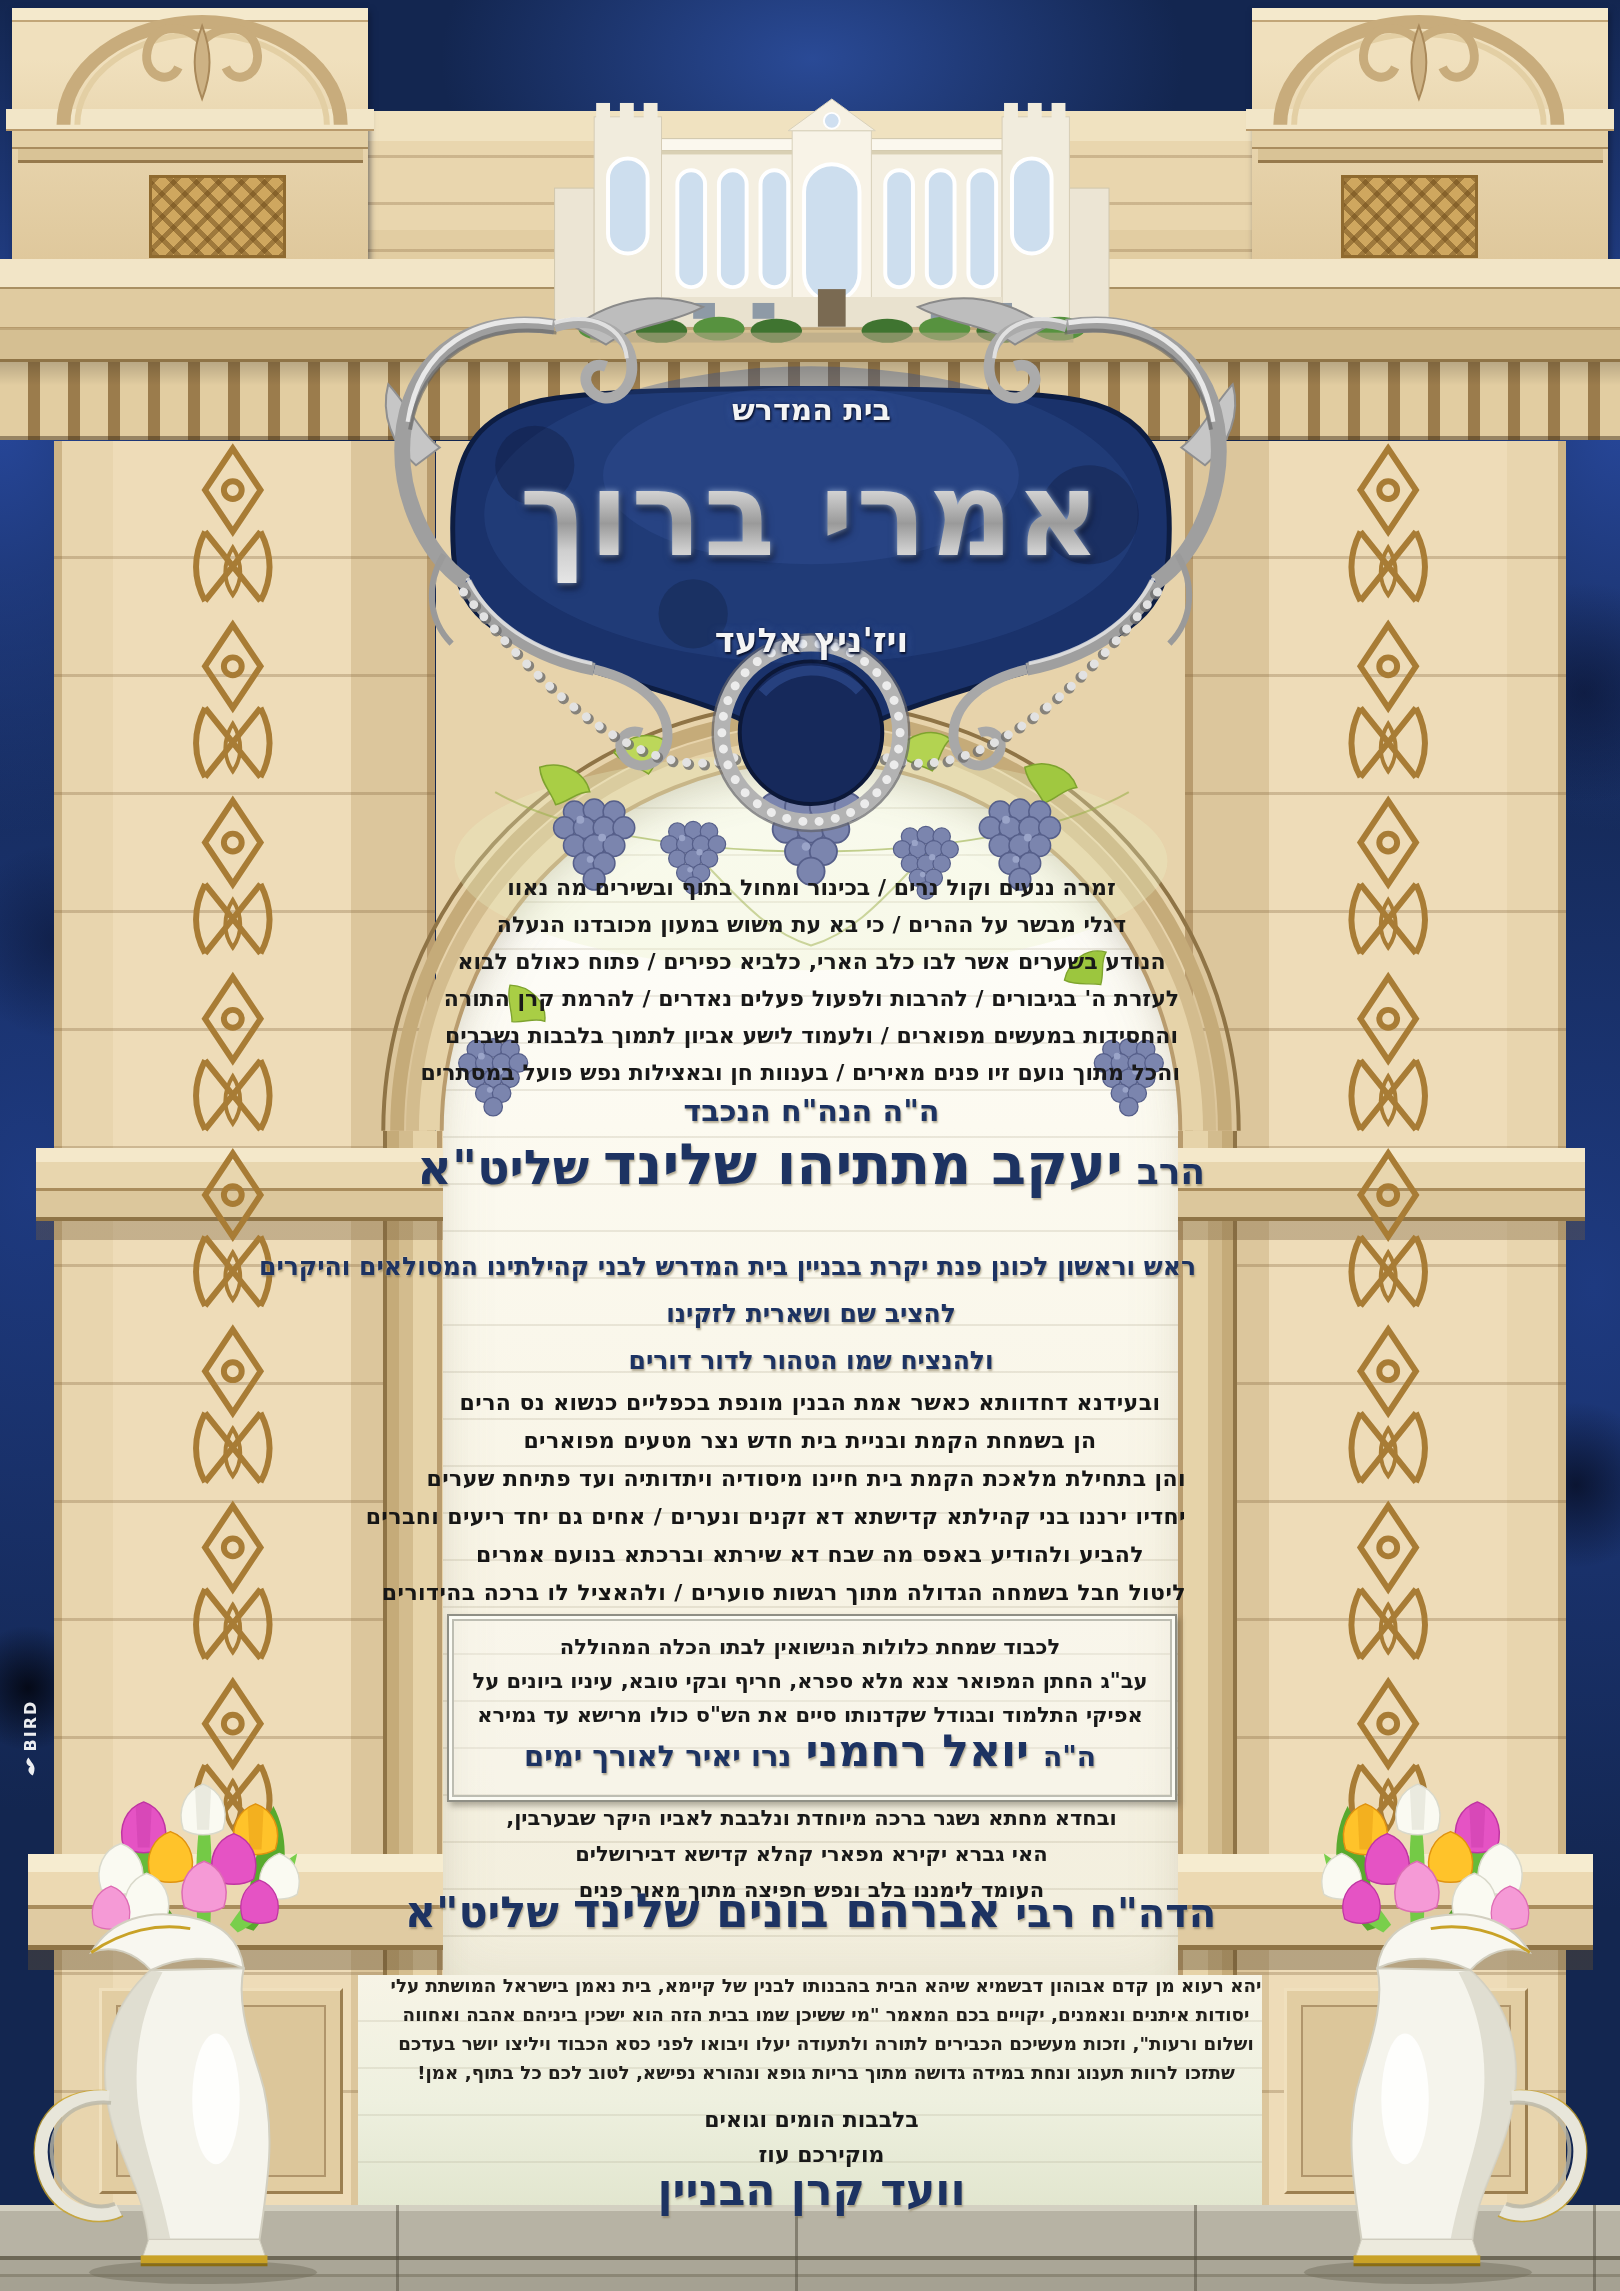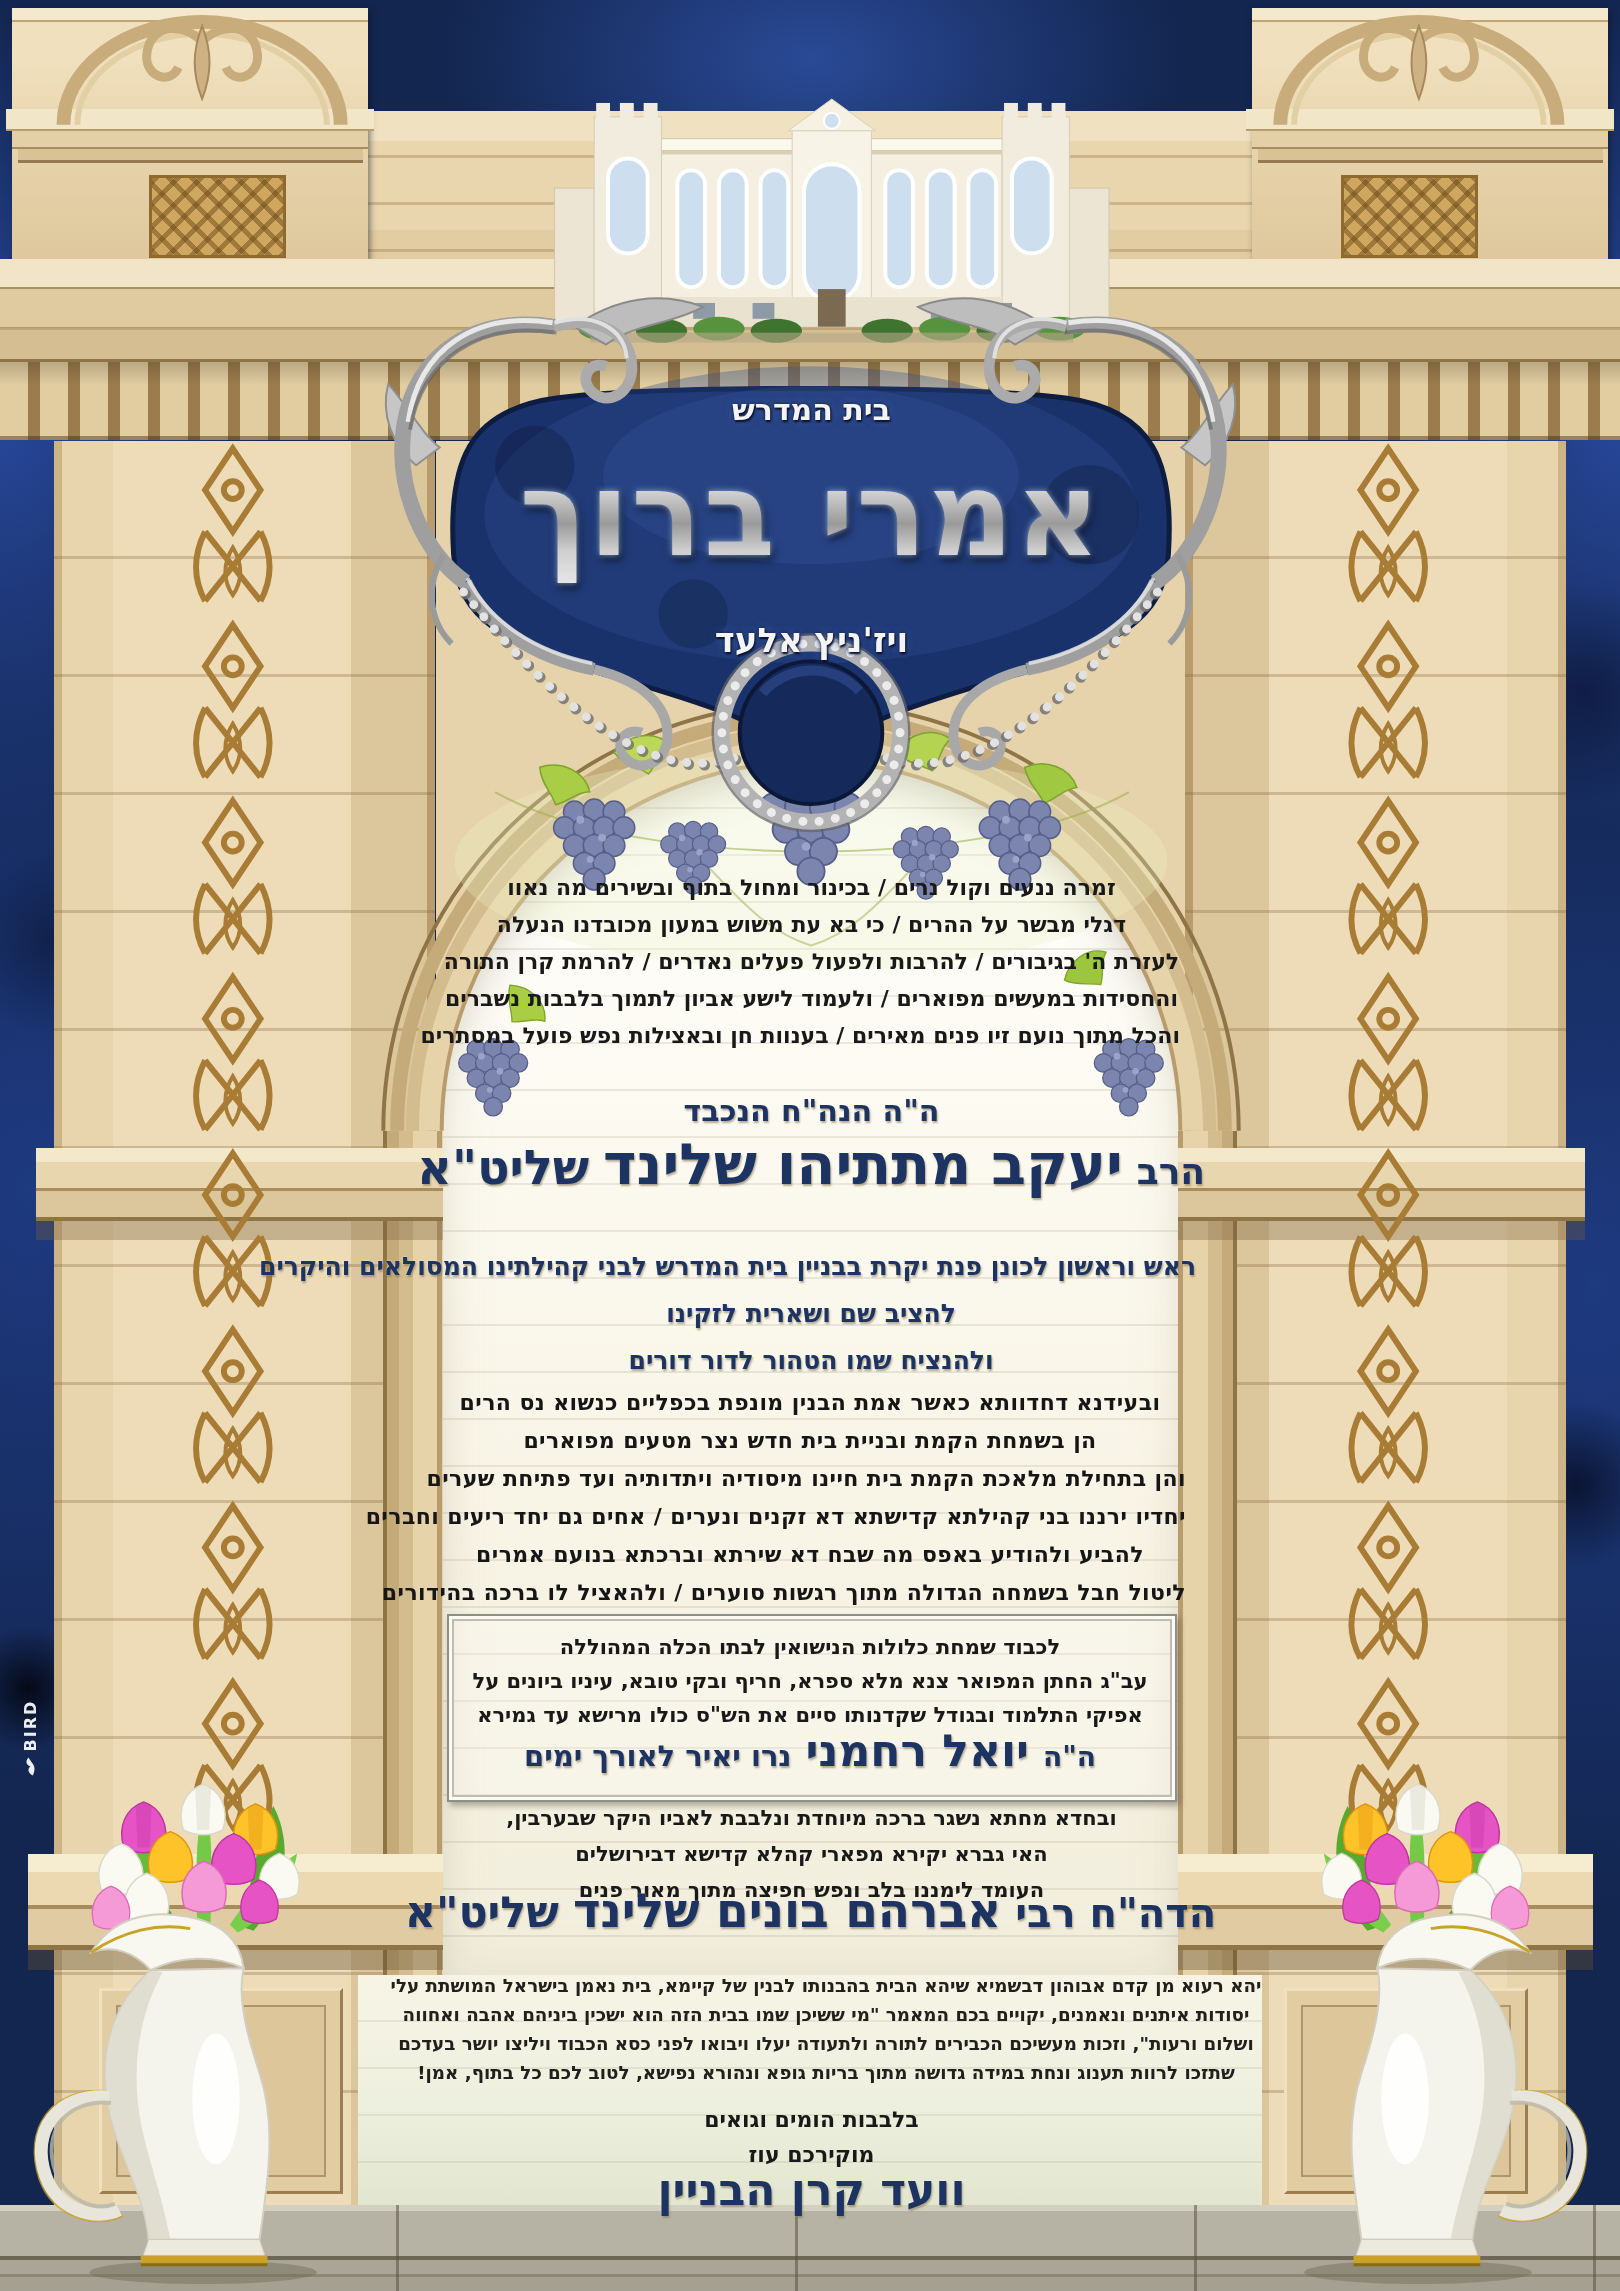--- a/index.html
+++ b/index.html
@@ -96,21 +96,21 @@
     border:2px solid #8f8f85;background:rgba(255,255,255,.25);
     box-shadow:inset 0 0 0 3px #fbfbf4,inset 0 0 0 5px #bdbdb2,3px 4px 6px rgba(70,65,50,.4);}
   .t-boxlines{left:447px;top:1630px;width:726px;font-size:21px;font-weight:bold;color:#191919;line-height:34px;}
   .t-name2{left:447px;top:1725px;width:726px;}
   .t-name2 .p{font-size:28px;} .t-name2 .n{font-size:44px;} .t-name2 .s{font-size:29px;}
   .t-father{left:443px;top:1800px;width:737px;font-size:21px;font-weight:bold;color:#191919;line-height:36px;}
   .t-name3{left:383px;top:1883px;width:855px;}
   .t-name3 .p{font-size:40px;} .t-name3 .n{font-size:47px;} .t-name3 .s{font-size:43px;}
   .t-closing{left:374px;top:1971px;width:904px;font-size:18.3px;font-weight:600;color:#22201c;line-height:29px;}
   .t-sig1{left:443px;top:2107px;width:737px;font-size:22px;font-weight:bold;color:#191919;}
-  .t-sig2{left:443px;top:2142px;width:737px;font-size:22px;font-weight:bold;color:#191919;}
+  .t-sig2{left:453px;top:2142px;width:737px;font-size:22px;font-weight:bold;color:#191919;}
   .t-signed{left:443px;top:2164px;width:737px;font-size:44px;font-weight:bold;}
   
   .bird{left:-30px;top:1725px;width:119px;height:26px;z-index:11;transform:rotate(-90deg);
     display:flex;align-items:center;justify-content:center;gap:5px;color:#fff;opacity:.92;
     font-size:16px;font-weight:bold;letter-spacing:2px;}
 </style>
 </head>
 <body>
 
 <div class="canvas">
@@ -402,20 +402,21 @@
       </g>
   </svg>
 
   <div class="abs heb t-topper">בית המדרש</div>
   <div class="abs heb t-title">אמרי ברוך</div>
   <div class="abs heb t-sub">ויז'ניץ אלעד</div>
 
   <div class="abs heb t-poem1">
     <div>זמרה ננעים וקול נרים / בכינור ומחול בתוף ובשירים מה נאוו</div>
     <div>דגלי מבשר על ההרים / כי בא עת משוש במעון מכובדנו הנעלה</div>
+    <div>הנודע בשערים אשר לבו כלב הארי, כלביא כפירים / פתוח כאולם לבוא</div>
     <div>לעזרת ה' בגיבורים / להרבות ולפעול פעלים נאדרים / להרמת קרן התורה</div>
     <div>והחסידות במעשים מפוארים / ולעמוד לישע אביון לתמוך בלבבות נשברים</div>
     <div>והכל מתוך נועם זיו פנים מאירים / בענוות חן ובאצילות נפש פועל במסתרים</div>
   </div>
 
   <div class="abs heb t-intro1 navy">ה"ה הנה"ח הנכבד</div>
   <div class="abs heb t-name1 nameline navy">
     <span class="p">הרב</span>
     <span class="n">יעקב מתתיהו שלינד</span>
     <span class="s">שליט"א</span>

